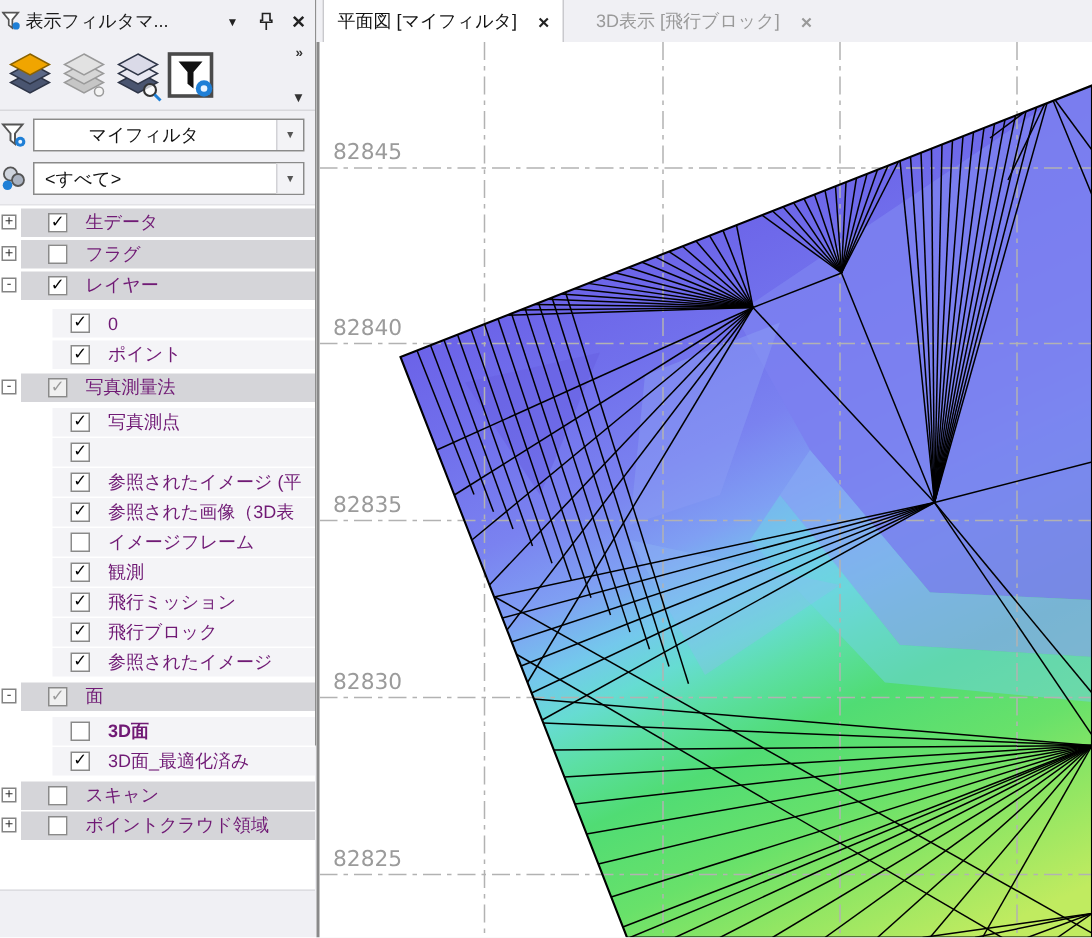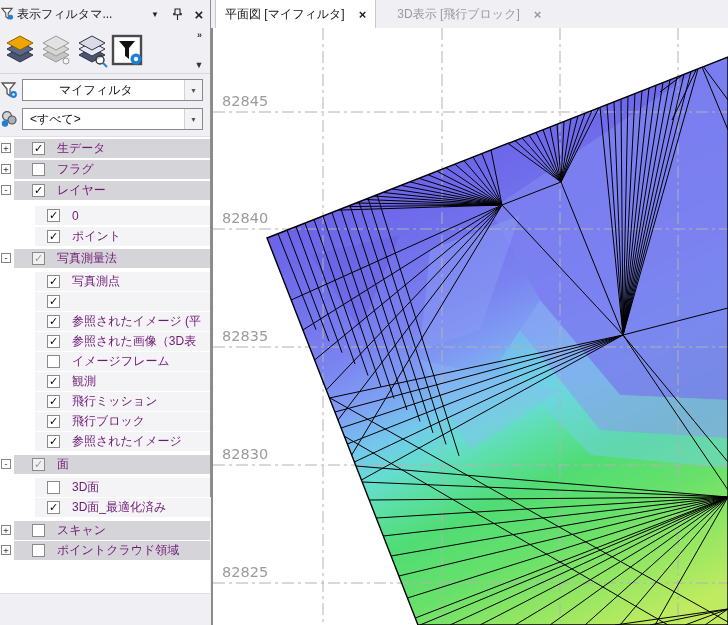--- a/index.html
+++ b/index.html
@@ -260,21 +260,21 @@
             <div class="tree-label">参照されたイメージ</div>
           </div>
         </div>
         <div class="tree-row lv0" style="margin-top: 4px;">
           <div class="tree-expander">-</div>
           <div class="row-band">
             <div class="tree-checkbox mixed">✓</div>
             <div class="tree-label">面</div>
           </div>
         </div>
-        <div class="tree-row lv1" style="margin-top: 4px;">
+        <div class="tree-row lv1" style="margin-top: 4px; font-weight: bold;">
           <div class="row-band">
             <div class="tree-checkbox unchecked"></div>
             <div class="tree-label">3D面</div>
           </div>
         </div>
         <div class="tree-row lv1" style="margin-top: 1px;">
           <div class="row-band">
             <div class="tree-checkbox checked">✓</div>
             <div class="tree-label">3D面_最適化済み</div>
           </div>

